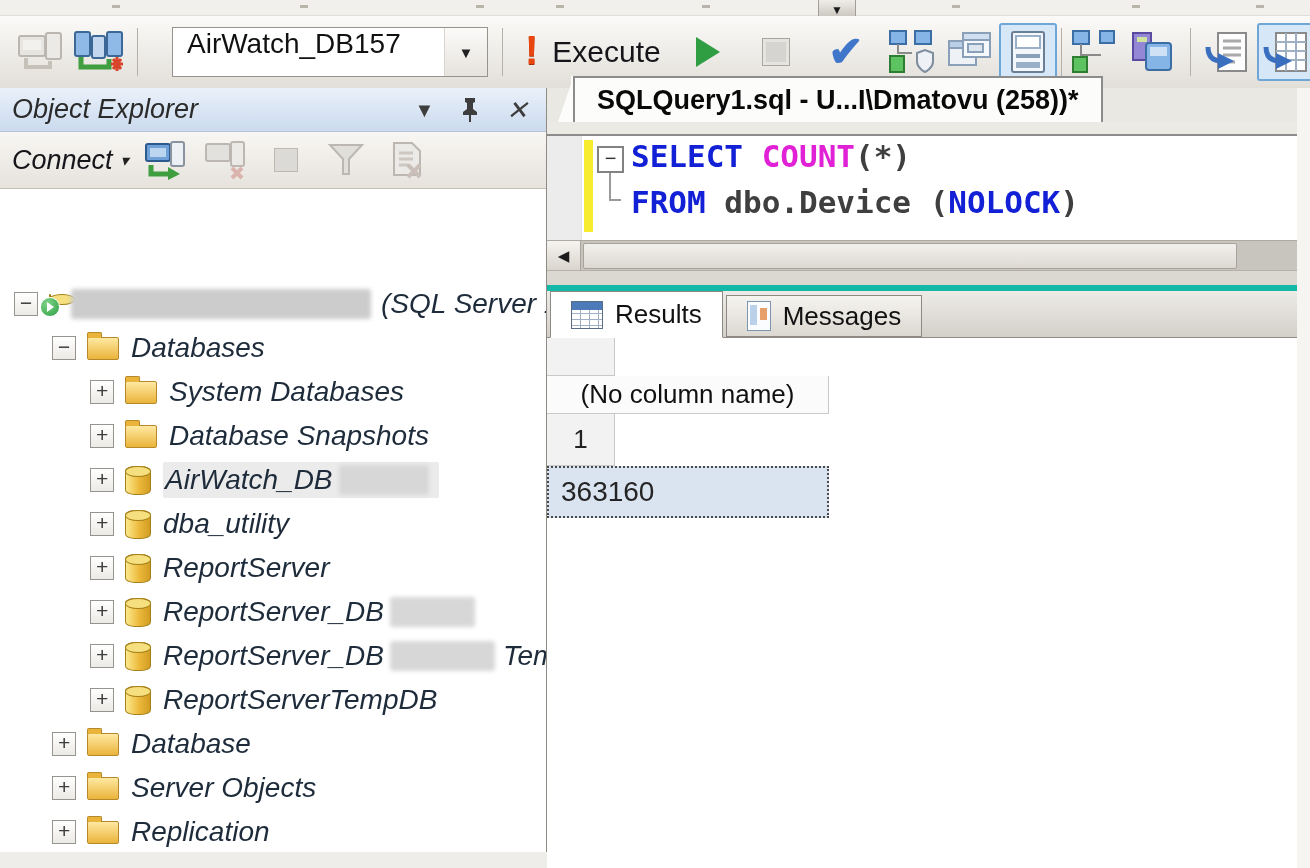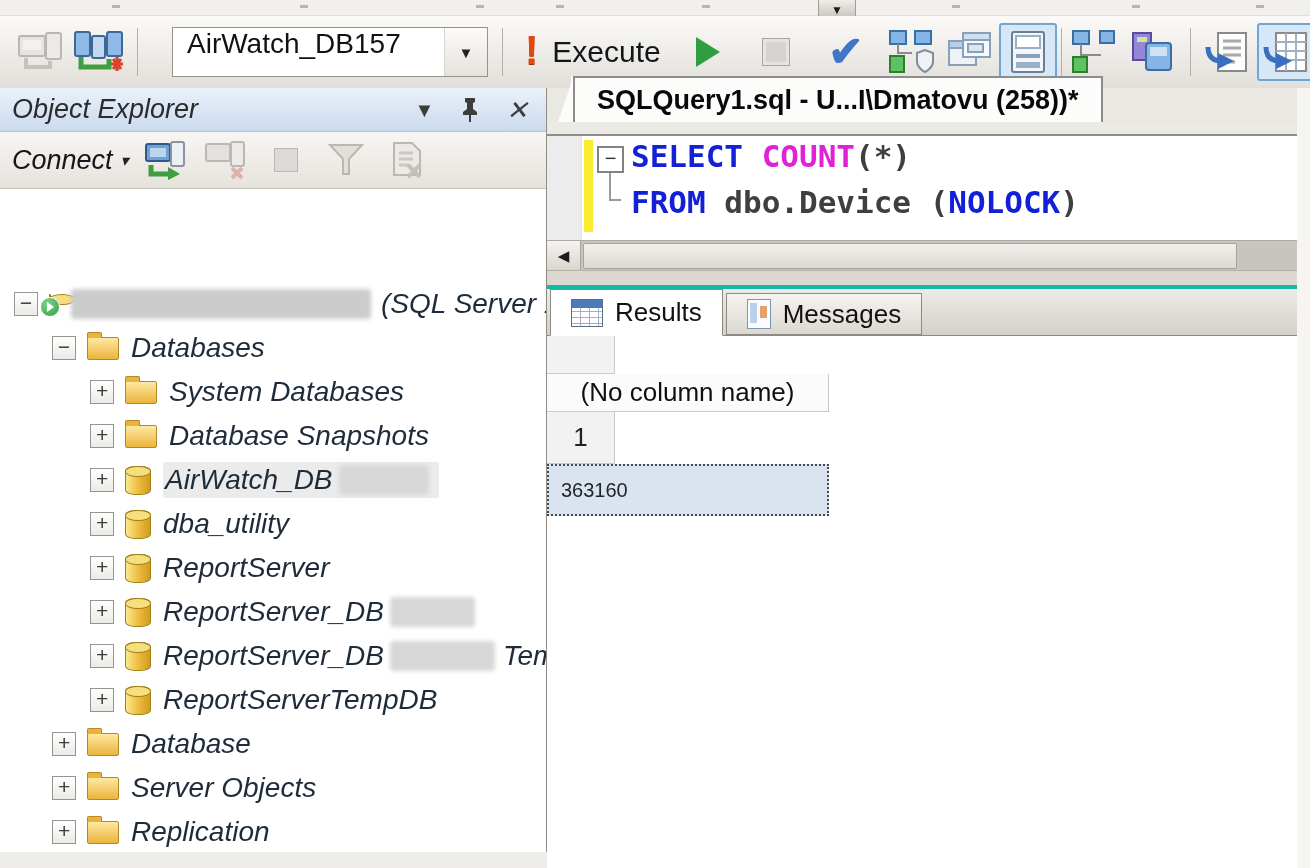--- a/index.html
+++ b/index.html
@@ -73,41 +73,41 @@
   .code-line{position:absolute;left:84px;font-family:"DejaVu Sans Mono","Liberation Mono",monospace;font-size:31px;font-weight:bold;white-space:pre;}
   .cl1{top:2px;} .cl2{top:48px;}
   .kw{color:#1220d6;} .fn{color:#e021d6;} .pl{color:#3f3f3f;}
 
   .ed-hscroll{position:absolute;top:152px;left:0;right:0;height:30px;background:#c8c5bf;border-top:1px solid #aeaaa2;display:flex;}
   .hs-btn{width:33px;height:100%;background:linear-gradient(#f6f4f1,#d8d4cd);border-right:1px solid #a7a39b;display:flex;align-items:center;justify-content:center;font-size:15px;color:#1c1c1c;cursor:pointer;flex:none;}
   .hs-thumb{margin:2px 60px 2px 2px;flex:1;background:linear-gradient(#f2f0ed,#dcd9d3);border:1px solid #a7a39b;border-radius:2px;cursor:grab;}
   .pane-splitter{position:absolute;top:182px;left:0;right:0;height:15px;background:#dbd8d2;border-top:1px solid #b5b1a9;cursor:row-resize;}
 
   
-  .results{position:absolute;top:197px;left:0;right:0;bottom:0;background:#fef9c3;border-top:4px solid #14b8a6;text-align:center;}
+  .results{position:absolute;top:197px;left:0;right:0;bottom:0;background:#fef9c3;border-top:6px solid #14b8a6;text-align:center;}
   .res-tabbar{height:46px;background:linear-gradient(#edebe7,#d3d0c9);display:flex;align-items:flex-end;padding-left:3px;border-bottom:1px solid #8e8a83;}
   .res-tab{display:flex;align-items:center;gap:12px;padding:0 20px;border:1px solid #8e8a83;cursor:pointer;}
   .res-tab.active{height:45px;background:#ffffff;border-bottom:1px solid #ffffff;margin-bottom:-1px;z-index:2;}
   .res-tab.inactive{height:40px;background:linear-gradient(#f6f4f0,#dbd8d1);margin-left:3px;}
   .res-tab-label{font-size:26px;color:#111;}
   .ico-resgrid{width:30px;height:26px;border:1px solid #5a6d84;background:
       linear-gradient(#4d7ab8,#4d7ab8) 0 0/100% 8px no-repeat,
       repeating-linear-gradient(#0000 0 5px,#9fb0c2 5px 6px),
       repeating-linear-gradient(90deg,#0000 0 8px,#9fb0c2 8px 9px),#fff;}
   .ico-msg{width:22px;height:28px;position:relative;background:#fafcff;border:1px solid #7d96b0;}
   .ico-msg::before{content:'';position:absolute;left:2px;top:3px;width:7px;height:20px;background:#b9d2ea;}
   .ico-msg::after{content:'';position:absolute;right:3px;top:6px;width:7px;height:12px;background:#e8a06a;}
 
   .res-grid{position:absolute;top:47px;left:0;right:0;bottom:0;background:#fff;}
   .grow{display:flex;flex-direction:column;}
   .gcell{box-sizing:border-box;border-right:1px solid #c9c9c9;border-bottom:1px solid #c9c9c9;display:flex;align-items:center;}
   .g-corner{width:68px;height:38px;background:#f2f2f2;}
   .g-colhdr{width:282px;height:38px;background:#fbfbfb;justify-content:center;font-size:26px;color:#101010;}
   .g-rowhdr{width:68px;height:52px;background:#f2f2f2;justify-content:center;font-size:26px;color:#222;}
-  .g-data{width:282px;height:52px;background:#dae4f1;border:2px dotted #4a4a4a;font-size:20px;color:#242424;padding-left:12px;}
+  .g-data{width:282px;height:52px;background:#dae4f1;border:2px dotted #4a4a4a;font-size:28px;color:#242424;padding-left:12px;}
 </style>
 </head>
 <body>
 
 <div class="screen">
 
   <div class="top-strip">
     <div class="tick" style="left:112px"></div>
     <div class="tick" style="left:300px"></div>
     <div class="tick" style="left:476px"></div>

